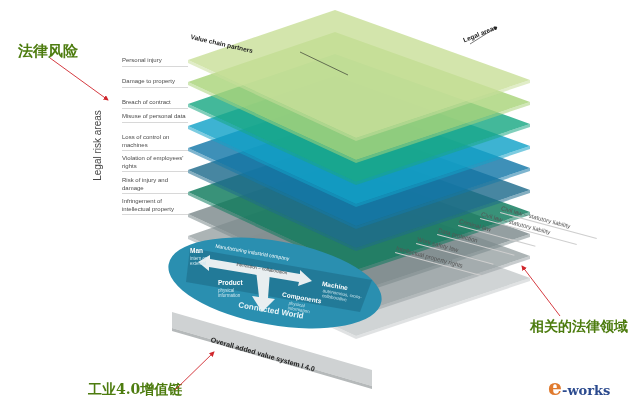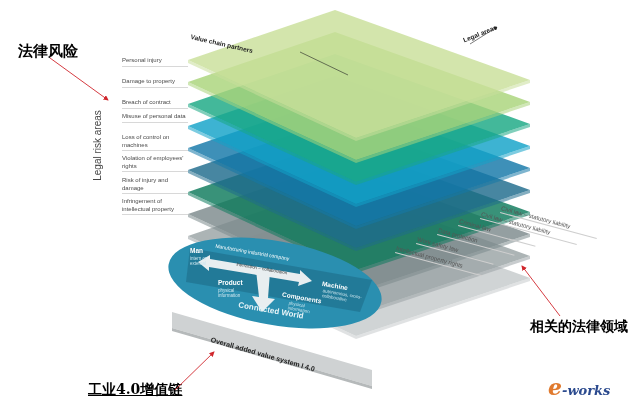--- a/index.html
+++ b/index.html
@@ -1,34 +1,34 @@
 <!DOCTYPE html>
 <html><head>
 <meta charset="utf-8">
 <style>
   html, body { margin: 0; padding: 0; }
   body { width: 640px; height: 410px; background: #ffffff; position: relative; overflow: hidden;
          font-family: "Liberation Sans", "DejaVu Sans", sans-serif; }
   .abs { position: absolute; }
-  .cn-label { position: absolute; color: #000000; font-family: "DejaVu Serif", "Liberation Serif", serif;
+  .cn-label { position: absolute; color: #4d7c0f; font-family: "DejaVu Serif", "Liberation Serif", serif;
               font-weight: bold; font-size: 15px; letter-spacing: 0px; white-space: nowrap; }
   .risk-item { position: absolute; left: 122px; width: 66px; font-size: 6px; line-height: 7.5px; color: #4a4a4a;
                border-bottom: 1px solid #d8d8d8; padding-bottom: 1px; }
   .axis-label { position: absolute; font-size: 9px; color: #333; white-space: nowrap; }
   .law-item { position: absolute; font-size: 6px; color: #555; white-space: nowrap; transform-origin: left bottom;
               transform: rotate(15deg); border-bottom: 1px solid #cfcfcf; padding-bottom: 1px; }
-  .logo { position: absolute; left: 548px; top: 374px; font-family: "DejaVu Serif", serif; font-style: italic;
+  .logo { position: absolute; left: 548px; top: 374px; font-family: "DejaVu Serif", serif; 
           font-weight: bold; white-space: nowrap; }
 </style>
 </head>
 <body>
 
 <div class="cn-label" style="left:18px; top:42px;">法律风险</div>
 <div class="cn-label" style="left:530px; top:318px; font-size:14px;">相关的法律领域</div>
-<div class="cn-label" style="left:88px; top:381px; font-size:14px;text-decoration:underline;">工业4.0增值链</div>
+<div class="cn-label" style="left:88px; top:381px; font-size:14px;">工业4.0增值链</div>
 
 <svg class="abs" style="left:0;top:0;" width="640" height="410">
   <defs>
     <marker id="arr" markerWidth="6" markerHeight="6" refX="5" refY="3" orient="auto">
       <path d="M0,0 L6,3 L0,6 z" fill="#d0262c"></path>
     </marker>
     <marker id="blk" markerWidth="6" markerHeight="6" refX="5" refY="3" orient="auto">
       <path d="M0,0 L6,3 L0,6 z" fill="#222"></path>
     </marker>
   </defs>

